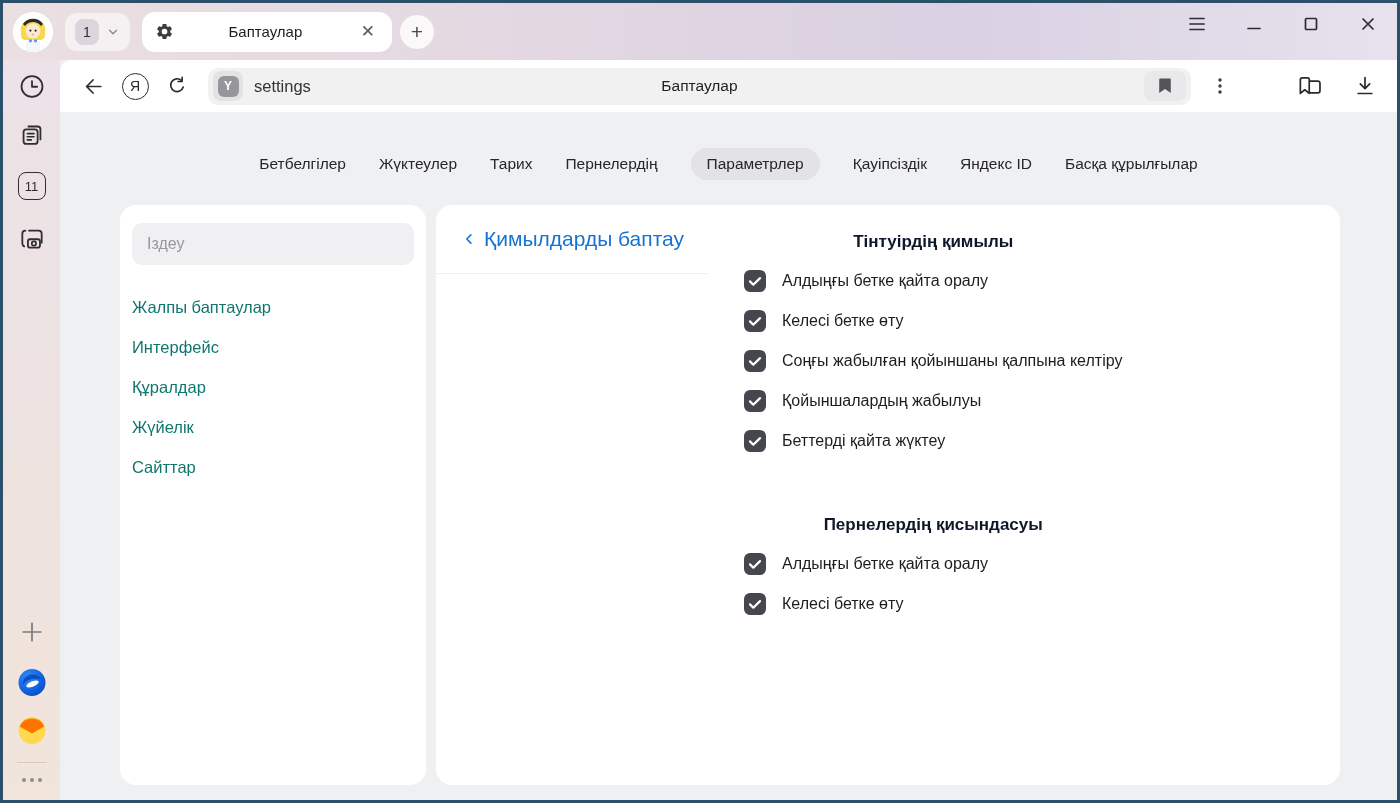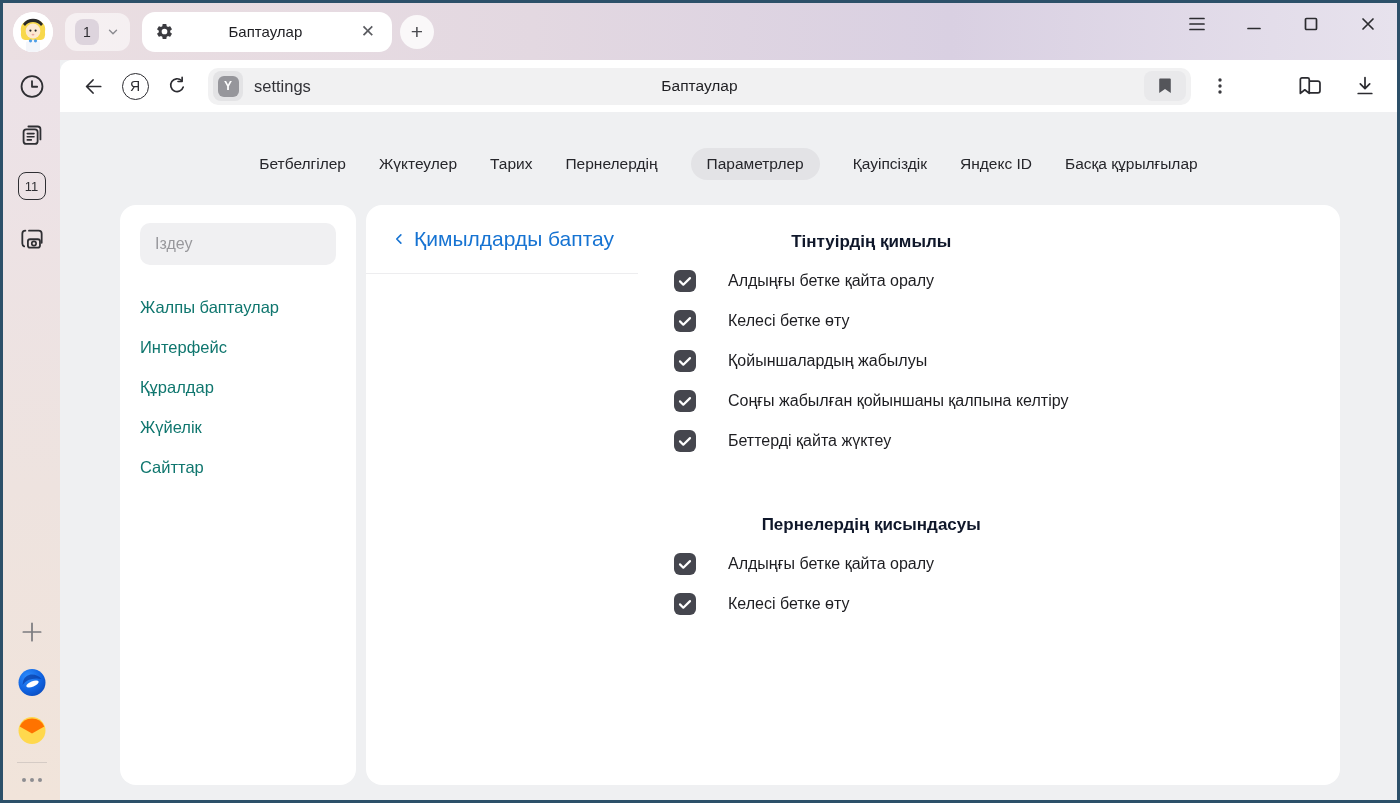--- a/index.html
+++ b/index.html
@@ -64,36 +64,36 @@
 
   
   .content { flex:1; background:#eff0f2; position:relative; overflow:hidden; }
   .navtabs { display:flex; justify-content:center; align-items:center; gap:33px;
     padding-top:36px; font-size:15.5px; color:#26262b; }
   .navtab { padding:7px 0; white-space:nowrap; }
   .navtab.active { background:#e3e3e6; border-radius:18px; padding:7px 16px;text-align:right; }
   .cards { position:absolute; top:93px; left:60px; right:57px; bottom:15px;
     display:flex; gap:10px; }
   .card { background:#fff; border-radius:16px; }
-  .side-card { width:236px; flex:none; padding:18px 20px; }
+  .side-card { width:306px; flex:none; padding:18px 12px; }
   .search { width:100%; height:42px; background:#f0f0f2; border:none; border-radius:10px;
     font-size:16px; padding:0 15px; color:#333; outline:none;
     font-family:"Liberation Sans","DejaVu Sans",sans-serif; }
   .search::placeholder { color:#98989c; }
   .menu { margin-top:22px; }
   .menu-item { height:40px; display:flex; align-items:center; font-size:16.5px; color:#0f766e; }
   .main-card { flex:1; display:flex; flex-direction:row; min-width:0; }
   .card-header { height:69px; flex:none; border-bottom:1px solid #ededef;
     display:flex; align-items:center; padding:0 24px; }
   .back-chev { display:flex; align-items:center; margin-right:6px; }
   .page-title { font-size:21px; color:#1673d2; }
   .card-body { padding:27px 36px 0; }
   .section-heading { font-size:17px; font-weight:bold; color:#0f172a; margin-bottom:9px;text-align:center; }
   .sec2 { margin-top:54px; }
-  .cbrow { height:40px; display:flex; align-items:center; gap:32px; }
+  .cbrow { height:40px; display:flex; align-items:center; gap:16px; }
   .cb { width:22px; height:22px; flex:none; display:flex; }
   .cb-label { font-size:16px; color:#1d1d21; }
 </style>
 </head>
 <body>
 
 <div class="window">
 
   <div class="tabbar">
     <div class="avatar">
@@ -324,30 +324,30 @@
                   </span>
                 <span class="cb-label">Келесі бетке өту</span>
               </div>
               <div class="cbrow">
                 <span class="cb">
                     <svg width="22" height="22" viewBox="0 0 22 22">
                       <rect width="22" height="22" rx="6" fill="#45464e"></rect>
                       <path d="M6 11.4l3.3 3.3L16 8.1" stroke="#fff" stroke-width="2.2" fill="none" stroke-linecap="round" stroke-linejoin="round"></path>
                     </svg>
                   </span>
+                <span class="cb-label">Соңғы жабылған қойыншаны қалпына келтіру</span>
+              </div>
+              <div class="cbrow">
+                <span class="cb">
+                    <svg width="22" height="22" viewBox="0 0 22 22">
+                      <rect width="22" height="22" rx="6" fill="#45464e"></rect>
+                      <path d="M6 11.4l3.3 3.3L16 8.1" stroke="#fff" stroke-width="2.2" fill="none" stroke-linecap="round" stroke-linejoin="round"></path>
+                    </svg>
+                  </span>
                 <span class="cb-label">Қойыншалардың жабылуы</span>
-              </div>
-              <div class="cbrow">
-                <span class="cb">
-                    <svg width="22" height="22" viewBox="0 0 22 22">
-                      <rect width="22" height="22" rx="6" fill="#45464e"></rect>
-                      <path d="M6 11.4l3.3 3.3L16 8.1" stroke="#fff" stroke-width="2.2" fill="none" stroke-linecap="round" stroke-linejoin="round"></path>
-                    </svg>
-                  </span>
-                <span class="cb-label">Соңғы жабылған қойыншаны қалпына келтіру</span>
               </div>
               <div class="cbrow">
                 <span class="cb">
                     <svg width="22" height="22" viewBox="0 0 22 22">
                       <rect width="22" height="22" rx="6" fill="#45464e"></rect>
                       <path d="M6 11.4l3.3 3.3L16 8.1" stroke="#fff" stroke-width="2.2" fill="none" stroke-linecap="round" stroke-linejoin="round"></path>
                     </svg>
                   </span>
                 <span class="cb-label">Беттерді қайта жүктеу</span>
               </div>

